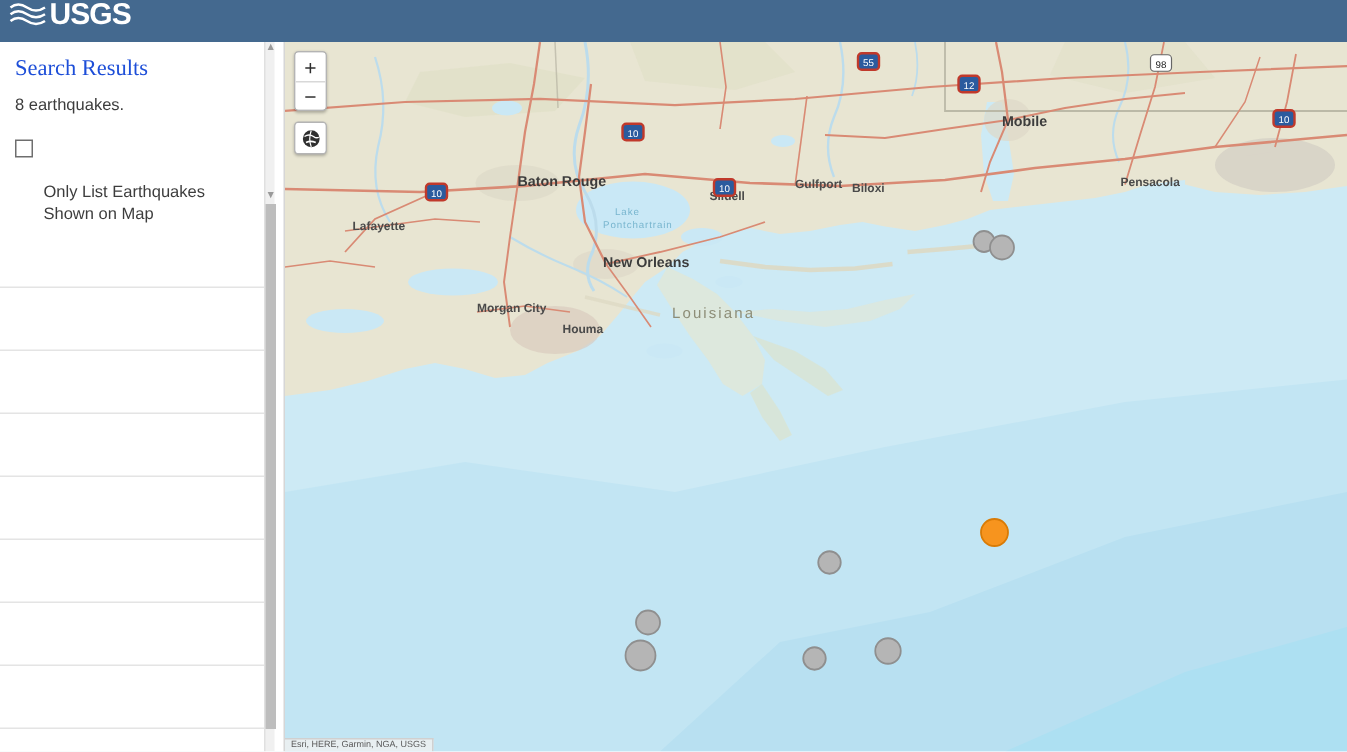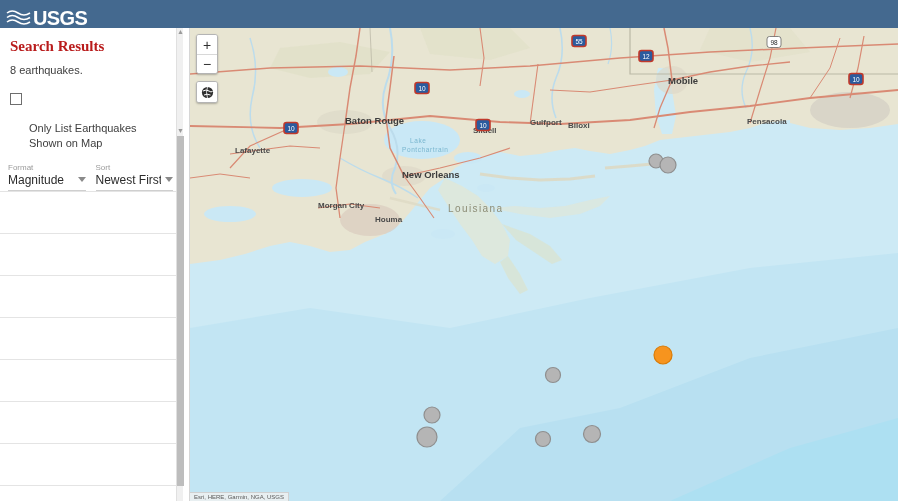--- a/index.html
+++ b/index.html
@@ -8,42 +8,42 @@
     font-family: "Liberation Sans", sans-serif;
     overflow: hidden; background: #fff;
   }
   #app { position: relative; width: 898px; height: 501px; }
 
   
   .header {
     position: absolute; top: 0; left: 0;
     width: 898px; height: 28px;
     background: #44698f;
-    display: flex; align-items: flex-end;
+    display: flex; align-items: flex-start;
   }
   .usgs-logo { display: flex; align-items: center; padding-left: 6px; }
   .wave-mark { width: 26px; height: 18px; display:block; }
   .usgs-word {
     color: #fff; font-size: 20px; font-weight: bold;
     letter-spacing: -0.6px; line-height: 1; margin-left: 1px;
     font-family: "Liberation Sans", sans-serif;
   }
 
   
   .sidebar {
     position: absolute; top: 28px; left: 0;
     width: 190px; height: 473px;
     background: #fff; border-right: 1px solid #d6d6d6;
     overflow: hidden;
   }
   .sidebar-inner { width: 183px; height: 473px; position: relative; }
   .panel-head { padding: 10px 10px 0 10px; }
   .panel-title {
     font-family: "Liberation Serif", serif;
-    font-size: 15px; font-weight: bold; color: #b91c1c;
+    font-size: 15px; font-weight: normal; color: #1d4ed8;
     margin-bottom: 9px;
   }
   .count-line { font-size: 11px; color: #3d3d3d; margin-bottom: 10px; }
   .chk-row { display: flex; align-items: flex-start; gap: 7px; padding-right: 12px; margin-bottom: 12px; }
   .chk-box {
     width: 12px; height: 12px; border: 1px solid #6e6e6e;
     background: #fff; flex: 0 0 auto; margin-top: 7px;
   }
   .chk-label { font-size: 11px; color: #3d3d3d; line-height: 1.35; margin-top: 35px; }
 
@@ -150,36 +150,20 @@
       <div class="panel-head">
         <div class="panel-title">Search Results</div>
         <div class="count-line">8 earthquakes.</div>
 
         <div class="chk-row">
           <div class="chk-box"></div>
           <div class="chk-label">Only List Earthquakes Shown on Map</div>
         </div>
       </div>
 
-      <div class="selects">
-        <div class="sel">
-          <div class="sel-label">Format</div>
-          <div class="sel-ctl">
-            <span class="sel-val">Magnitude</span>
-            <span class="caret"></span>
-          </div>
-        </div>
-        <div class="sel">
-          <div class="sel-label">Sort</div>
-          <div class="sel-ctl">
-            <span class="sel-val">Newest First</span>
-            <span class="caret"></span>
-          </div>
-        </div>
-      </div>
 
       <div class="eq-list" id="eq-list">
           <div class="eq-item">
             <div class="eq-mag"></div>
             <div class="eq-body">
               <div class="eq-place"></div>
               <div class="eq-meta">
                 <span class="eq-time"></span>
                 <span class="eq-depth"></span>
               </div>

